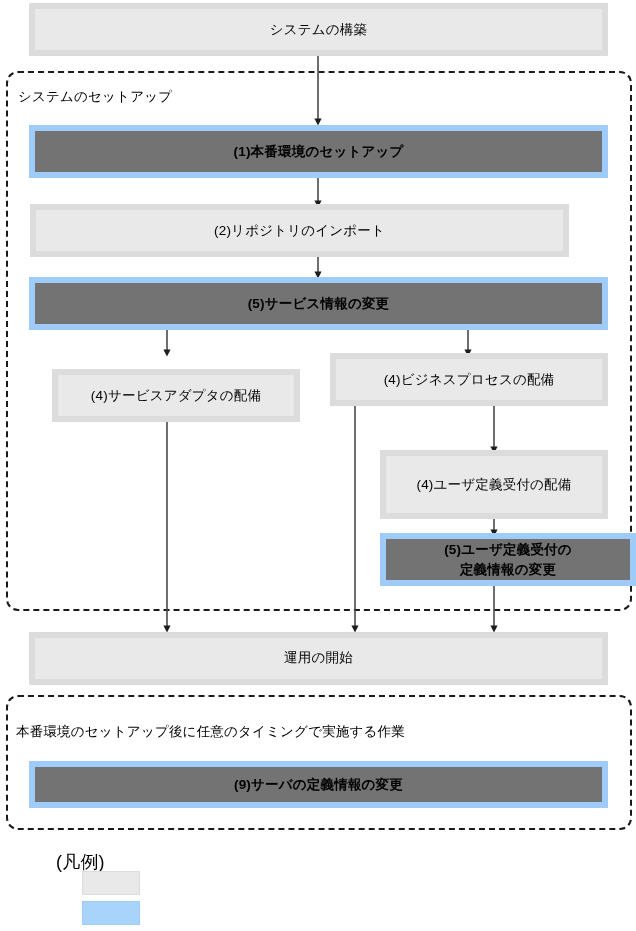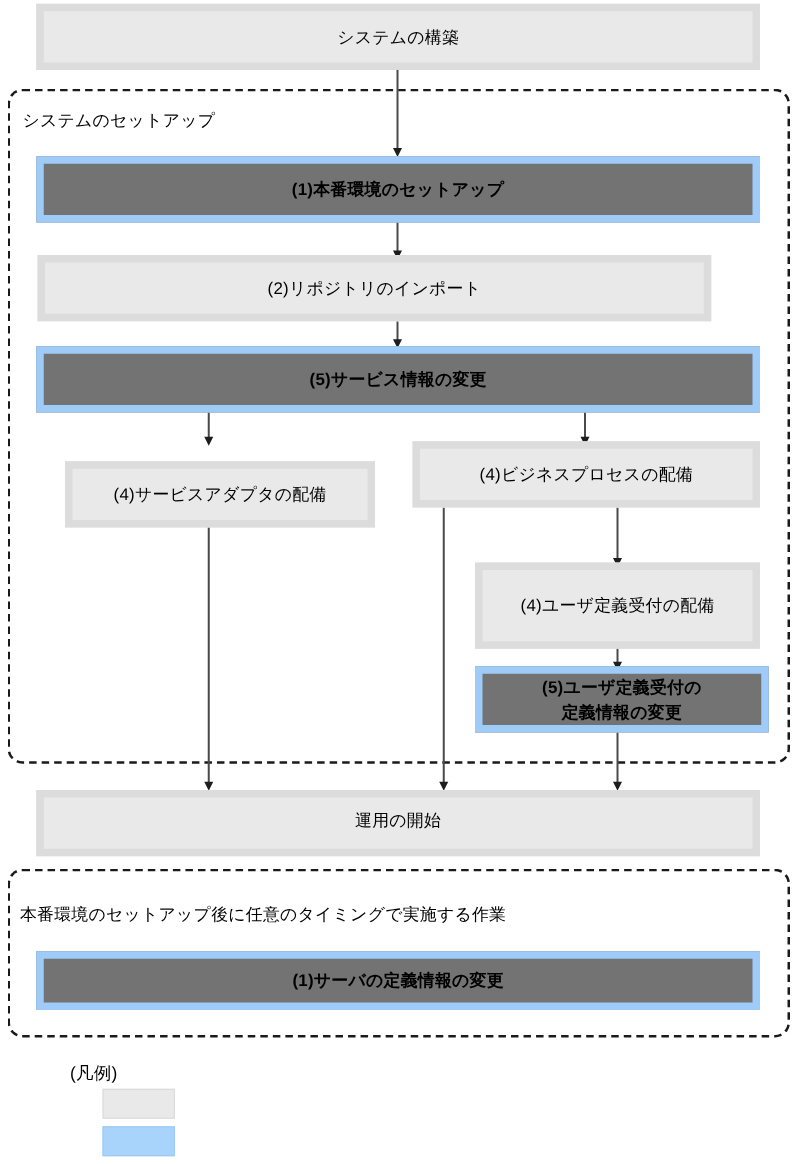--- a/index.html
+++ b/index.html
@@ -60,21 +60,21 @@
     position: absolute;
     left: 0;
     top: 0;
     width: 636px;
     height: 931px;
     z-index: 2;
     pointer-events: none;
   }
   .legend-title {
     position: absolute;
-    font-size: 14px;
+    font-size: 18px;
     letter-spacing: 0.2px;
     z-index: 4;
   }
   .legend-swatch {
     position: absolute;
     box-sizing: border-box;
     border: 1px solid #d6d6d6;
     z-index: 4;
   }
   .legend-swatch.gray { background: #e9e9e9; border-color: #dcdcdc; }
@@ -149,31 +149,31 @@
   </div>
 
   <div class="node gray" style="left:330px; top:353px; width:278px; height:53px;">
     <span>(4)ビジネスプロセスの配備</span>
   </div>
 
   <div class="node gray" style="left:380px; top:450px; width:228px; height:69px;">
     <span>(4)ユーザ定義受付の配備</span>
   </div>
 
-  <div class="node blue" style="left:380px; top:533px; width:235px; height:53px; flex-direction:column;">
+  <div class="node blue" style="left:380px; top:533px; width:256px; height:53px; flex-direction:column;">
     <span>(5)ユーザ定義受付の</span>
     <span>定義情報の変更</span>
   </div>
 
   <div class="node gray" style="left:29px; top:632px; width:579px; height:53px;font-family:Liberation Mono, monospace;">
     <span>運用の開始</span>
   </div>
 
   <div class="node blue" style="left:29px; top:761px; width:579px; height:47px;">
-    <span>(1)サーバの定義情報の変更</span>
+    <span>(9)サーバの定義情報の変更</span>
   </div>
 
   <div class="legend-title" style="left:56px; top:850px;">(凡例)</div>
 
   <div class="legend-swatch gray" style="left:82px; top:871px; width:58px; height:24px;"></div>
 
   <div class="legend-swatch blue" style="left:82px; top:901px; width:58px; height:24px;"></div>
 
 </div>
 

